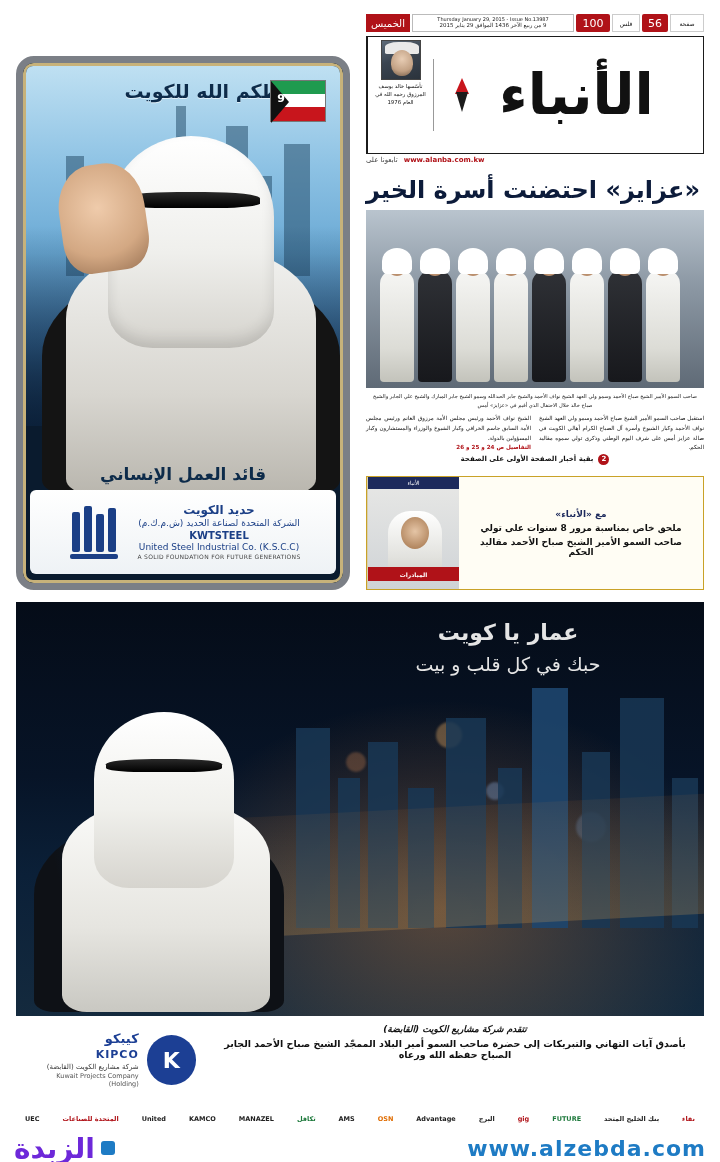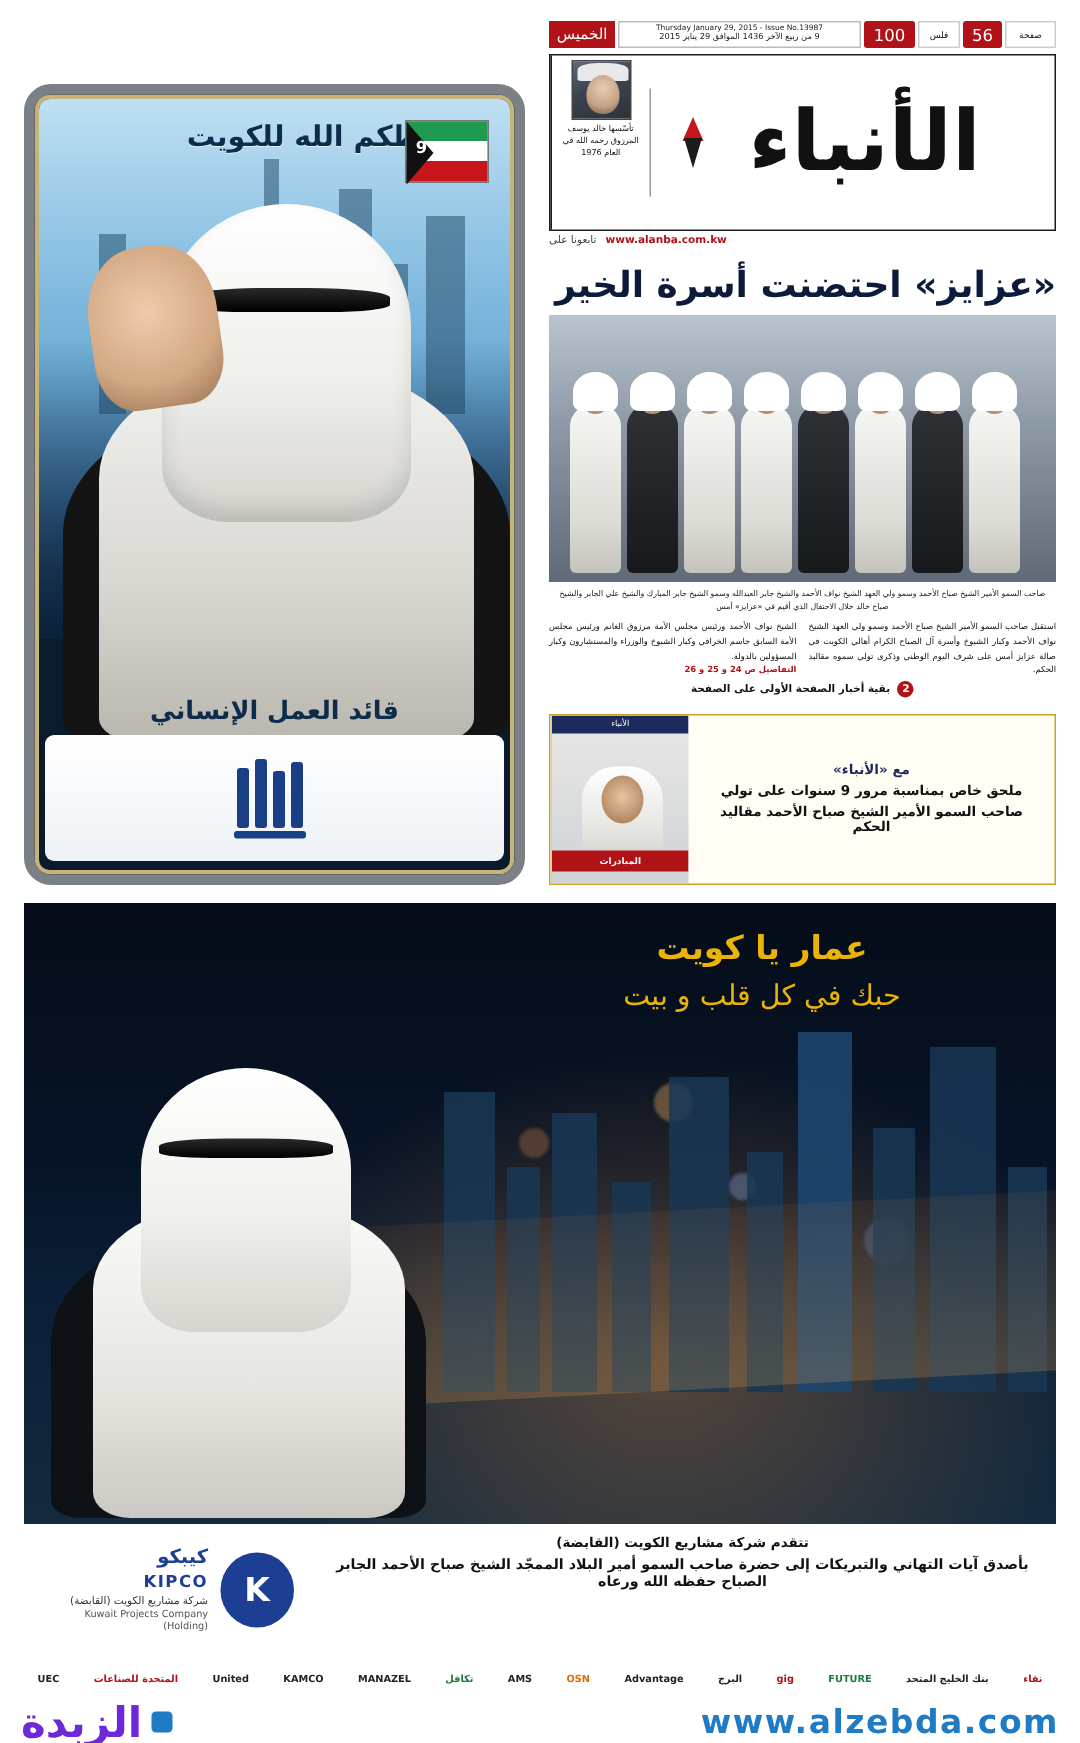--- a/index.html
+++ b/index.html
@@ -188,21 +188,21 @@
   .kwt-mark .bar { position:absolute; background:#1b3f86; border-radius:2px; }
   .kwt-txt { text-align:center; line-height:1.25; }
   .kwt-txt .l1 { font-size: 12px; font-weight:bold; color:#1b3f86; }
   .kwt-txt .l2 { font-size: 9px; color:#1b3f86; }
   .kwt-txt .l3 { font-size: 10px; font-weight:bold; color:#1b3f86; }
   .kwt-txt .l4 { font-size: 6px; color:#444; letter-spacing:.3px; }
 
   
   .headline-main {
     position:absolute; left: 366px; top: 176px; width: 338px;
-    text-align: right; font-size: 24px; font-weight: bold; color:#0c1b3a;
+    text-align: left; font-size: 24px; font-weight: bold; color:#0c1b3a;
   }
   .news-photo {
     position:absolute; left: 366px; top: 210px; width: 338px; height: 178px;
     background: linear-gradient(180deg,#b9c4ce 0%, #8e9aa6 40%, #5f6a76 100%);
     overflow:hidden;
   }
   .np-person {
     position:absolute; bottom: 6px; width: 34px; height: 112px;
     background: linear-gradient(180deg,#f6f6f4 0%, #dcdcd6 70%, #c3c3bb 100%);
     border-radius: 14px 14px 4px 4px;
@@ -317,21 +317,21 @@
     position:absolute; left: 62px; bottom: 124px; width: 140px; height: 176px;
     background: linear-gradient(180deg,#ffffff 0%, #f0f0ec 55%, #d6d4ce 100%);
     border-radius: 52% 52% 26% 26% / 40% 40% 18% 18%;
   }
   .ba-agal {
     position:absolute; left: 74px; bottom: 240px; width: 116px; height: 13px;
     background: linear-gradient(180deg,#2a2a2a,#000); border-radius: 40% 40% 30% 30%;
   }
   .ba-slogan {
     position:absolute; right: 26px; top: 18px; width: 340px; text-align: center;
-    color:#eab308;
+    color:#e5e5e5;
   }
   .ba-slogan .l1 { font-size: 22px; font-weight: bold; letter-spacing: 1px; }
   .ba-slogan .l2 { font-size: 19px; margin-top: 8px; letter-spacing: 1px; }
   .ba-footer {
     position:absolute; left:0; right:0; bottom:0; height: 88px;
     background: #ffffff; display:flex; flex-direction: row-reverse;
   }
   .ba-kipco {
     width: 190px; border-right: 0; display:flex; flex-direction: row-reverse;
     align-items: center; gap: 8px; padding: 6px 10px;
@@ -342,21 +342,21 @@
     font-size: 22px; font-weight: bold;
   }
   .kipco-txt { text-align: right; line-height: 1.3; }
   .kipco-txt .a { font-size: 13px; font-weight: bold; color:#1c3f94; }
   .kipco-txt .b { font-size: 11px; font-weight: bold; color:#1c3f94; letter-spacing:1px; }
   .kipco-txt .c { font-size: 7px; color:#333; }
   .kipco-txt .d { font-size: 6.5px; color:#555; }
   .ba-text {
     flex:1; padding: 8px 12px; text-align: center; color:#111;
   }
-  .ba-text .t1 { font-size: 9px; font-weight: bold; margin-bottom: 4px; }
+  .ba-text .t1 { font-size: 9px; font-weight: bold; margin-bottom: 4px; font-style: italic; }
   .ba-text .t2 { font-size: 9.5px; font-weight: bold; margin-bottom: 4px; }
   .ba-text .t3 { font-size: 6.5px; line-height: 1.8; }
 
   
   .sponsors {
     position:absolute; left: 16px; top: 1104px; width: 688px; height: 30px;
     display:flex; flex-direction: row-reverse; align-items:center;
     justify-content: space-between; padding: 0 6px; background:#fff;
   }
   .sp {
@@ -453,20 +453,27 @@
       <div class="ad-caption">قائد العمل الإنساني</div>
 
       <div class="ad-logo-strip">
         <div class="kwt-mark">
           <div class="bar" style="left:6px;top:8px;width:8px;height:40px;"></div>
           <div class="bar" style="left:18px;top:2px;width:8px;height:46px;"></div>
           <div class="bar" style="left:30px;top:10px;width:8px;height:38px;"></div>
           <div class="bar" style="left:42px;top:4px;width:8px;height:44px;"></div>
           <div class="bar" style="left:4px;top:50px;width:48px;height:5px;"></div>
         </div>
+        <div class="kwt-txt">
+          <div class="l1">حديد الكويت</div>
+          <div class="l2">الشركة المتحدة لصناعة الحديد (ش.م.ك.م)</div>
+          <div class="l3">KWTSTEEL</div>
+          <div class="l2">United Steel Industrial Co. (K.S.C.C)</div>
+          <div class="l4">A SOLID FOUNDATION FOR FUTURE GENERATIONS</div>
+        </div>
       </div>
     </div>
   </div>
 
   <div class="headline-main">«عزايز» احتضنت أسرة الخير</div>
 
   <div class="news-photo">
     <div class="np-person" style="left:14px;"></div>
     <div class="np-person dark" style="left:52px;"></div>
     <div class="np-person" style="left:90px;"></div>
@@ -490,21 +497,21 @@
   </div>
 
   <div class="cont-bar">
     <span>بقية أخبار الصفحة الأولى على الصفحة</span>
     <span class="cont-dot">2</span>
   </div>
 
   <div class="promo">
     <div class="promo-body">
       <div class="promo-kicker">مع «الأنباء»</div>
-      <div class="promo-line">ملحق خاص بمناسبة مرور 9 سنوات على تولي</div>
+      <div class="promo-line">ملحق خاص بمناسبة مرور 8 سنوات على تولي</div>
       <div class="promo-line">صاحب السمو الأمير الشيخ صباح الأحمد مقاليد الحكم</div>
     </div>
     <div class="promo-cover">
       <div class="promo-cover-top">الأنباء</div>
       <div class="promo-cover-person"></div>
       <div class="promo-cover-band">المبادرات</div>
     </div>
   </div>
 
   <div class="bottom-ad">

